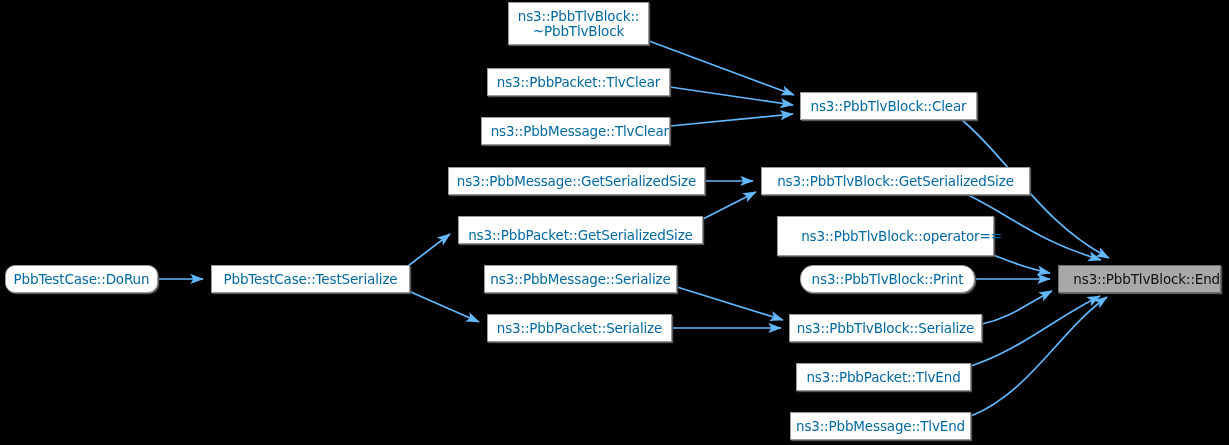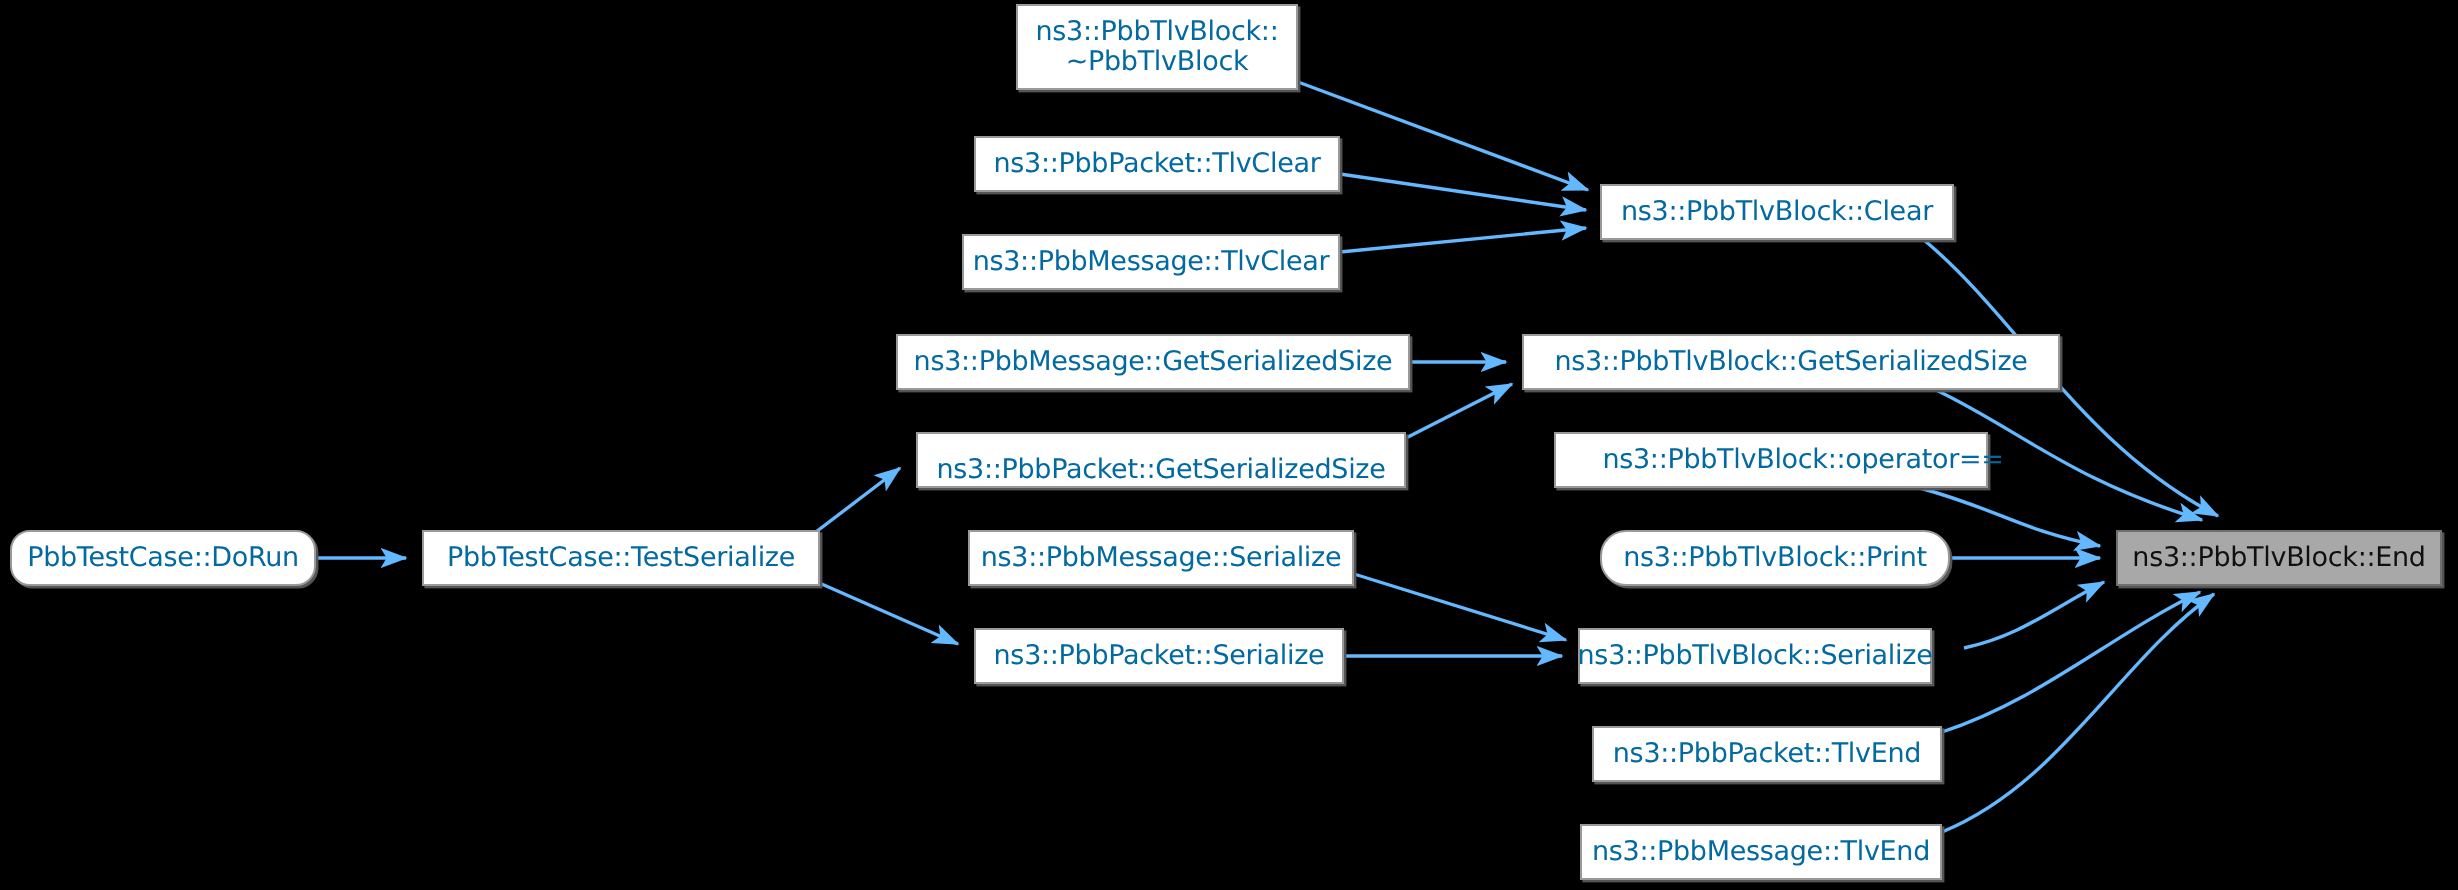--- a/index.html
+++ b/index.html
@@ -74,27 +74,27 @@
         <path d="M971,366 C1020,350 1055,318 1100,296" fill="none" stroke="#63b8ff" stroke-width="1.7" marker-end="url(#arrow)"></path>
         <path d="M971,416 C1030,392 1060,330 1107,297" fill="none" stroke="#63b8ff" stroke-width="1.7" marker-end="url(#arrow)"></path>
       </g>
   </svg>
   <div id="node-layer">
       <div class="node" title="PbbTestCase::DoRun" style="left: 5px; top: 265px; width: 153px; height: 28px; border-radius: 10px;"><span>PbbTestCase::DoRun</span></div>
       <div class="node" title="PbbTestCase::TestSerialize" style="left: 211px; top: 265px; width: 199px; height: 28px;"><span>PbbTestCase::TestSerialize</span></div>
       <div class="node" title="ns3::PbbTlvBlock::~PbbTlvBlock" style="left: 508px; top: 2px; width: 141px; height: 43px;"><span>ns3::PbbTlvBlock::
 ~PbbTlvBlock</span></div>
       <div class="node" title="ns3::PbbPacket::TlvClear" style="left: 487px; top: 68px; width: 183px; height: 28px;"><span>ns3::PbbPacket::TlvClear</span></div>
-      <div class="node" title="ns3::PbbMessage::TlvClear" style="left: 481px; top: 117px; width: 189px; height: 28px;"><span>ns3::PbbMessage::TlvClear</span></div>
+      <div class="node" title="ns3::PbbMessage::TlvClear" style="left: 481px; top: 117px; width: 189px; height: 28px; justify-content: flex-end;"><span>ns3::PbbMessage::TlvClear</span></div>
       <div class="node" title="ns3::PbbMessage::GetSerializedSize" style="left: 448px; top: 167px; width: 257px; height: 28px;"><span>ns3::PbbMessage::GetSerializedSize</span></div>
       <div class="node" title="ns3::PbbPacket::GetSerializedSize" style="left: 458px; top: 216px; width: 245px; height: 28px; align-items: flex-end;"><span>ns3::PbbPacket::GetSerializedSize</span></div>
       <div class="node" title="ns3::PbbMessage::Serialize" style="left: 484px; top: 265px; width: 193px; height: 28px;"><span>ns3::PbbMessage::Serialize</span></div>
       <div class="node" title="ns3::PbbPacket::Serialize" style="left: 487px; top: 314px; width: 185px; height: 28px;"><span>ns3::PbbPacket::Serialize</span></div>
       <div class="node" title="ns3::PbbTlvBlock::Clear" style="left: 800px; top: 92px; width: 177px; height: 28px;"><span>ns3::PbbTlvBlock::Clear</span></div>
       <div class="node" title="ns3::PbbTlvBlock::GetSerializedSize" style="left: 761px; top: 167px; width: 269px; height: 28px;"><span>ns3::PbbTlvBlock::GetSerializedSize</span></div>
-      <div class="node" title="ns3::PbbTlvBlock::operator==" style="left: 777px; top: 216px; width: 217px; height: 28px; padding-left: 32px;"><span>ns3::PbbTlvBlock::operator==</span></div>
+      <div class="node" title="ns3::PbbTlvBlock::operator==" style="left: 777px; top: 216px; width: 217px; height: 40px; padding-left: 32px;"><span>ns3::PbbTlvBlock::operator==</span></div>
       <div class="node" title="ns3::PbbTlvBlock::Print" style="left: 800px; top: 265px; width: 175px; height: 28px; border-radius: 13px;"><span>ns3::PbbTlvBlock::Print</span></div>
-      <div class="node" title="ns3::PbbTlvBlock::Serialize" style="left: 789px; top: 314px; width: 177px; height: 28px;"><span>ns3::PbbTlvBlock::Serialize</span></div>
+      <div class="node" title="ns3::PbbTlvBlock::Serialize" style="left: 789px; top: 314px; width: 193px; height: 28px;"><span>ns3::PbbTlvBlock::Serialize</span></div>
       <div class="node" title="ns3::PbbPacket::TlvEnd" style="left: 796px; top: 363px; width: 175px; height: 28px;"><span>ns3::PbbPacket::TlvEnd</span></div>
       <div class="node" title="ns3::PbbMessage::TlvEnd" style="left: 790px; top: 412px; width: 181px; height: 28px;"><span>ns3::PbbMessage::TlvEnd</span></div>
-      <div class="node highlight" title="ns3::PbbTlvBlock::End" style="left: 1058px; top: 265px; width: 163px; height: 28px;"><span>ns3::PbbTlvBlock::End</span></div>
+      <div class="node highlight" title="ns3::PbbTlvBlock::End" style="left: 1058px; top: 265px; width: 163px; height: 28px; justify-content: flex-end;"><span>ns3::PbbTlvBlock::End</span></div>
     </div>
 </div>
 
 </body></html>

